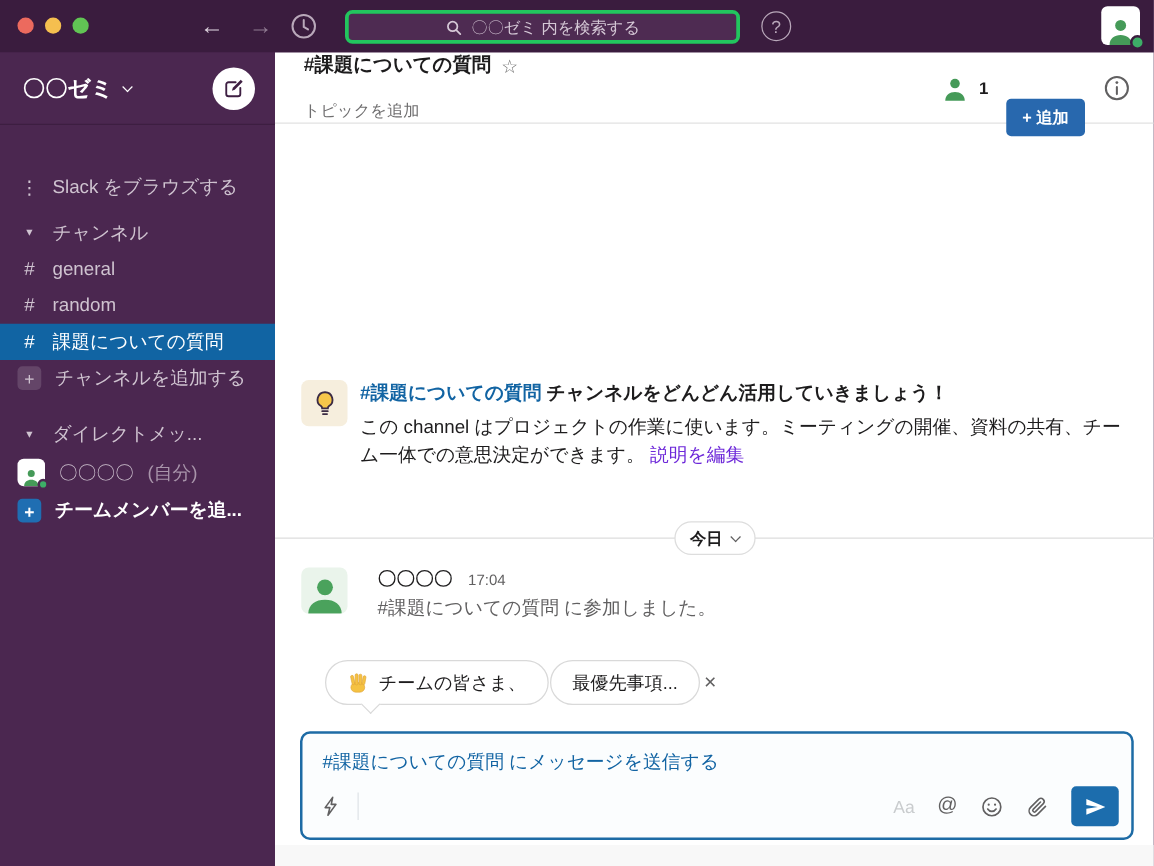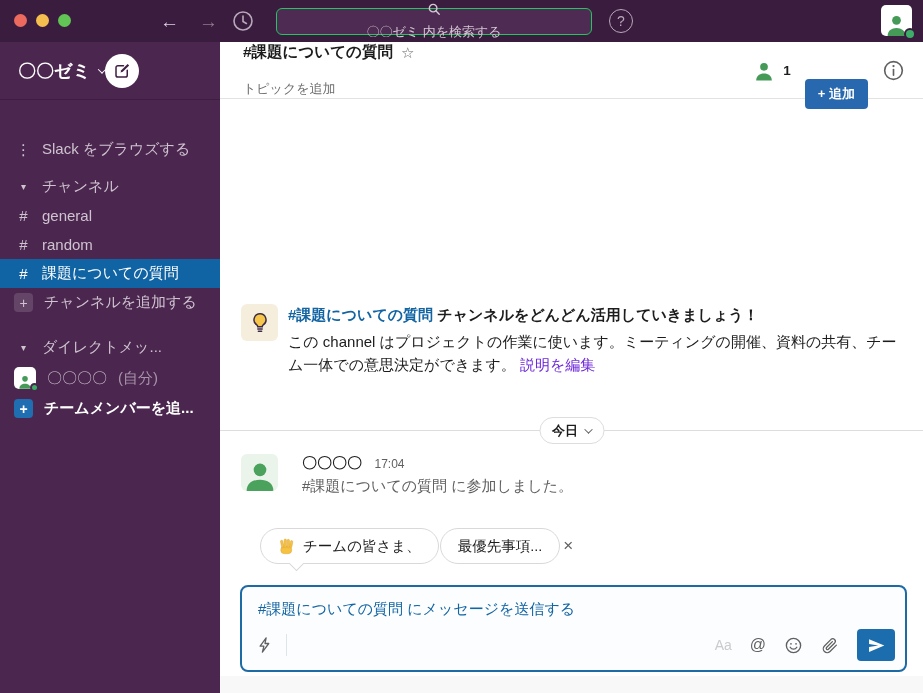--- a/index.html
+++ b/index.html
@@ -14,32 +14,32 @@
   .topbar { position:absolute; left:0; top:0; width:923px; height:42px; background:#3a1c3e; }
   .traffic { position:absolute; left:14px; top:14px; display:flex; gap:9px; }
   .traffic span { width:13px; height:13px; border-radius:50%; display:block; }
   .t-red{background:#ec6a5e;} .t-yellow{background:#f5bf4f;} .t-green{background:#61c454;}
   .nav-arrows { position:absolute; left:160px; top:0; height:42px; display:flex; align-items:center; gap:20px; }
   .arrow { font-size:19px; line-height:1; }
   .arrow.back { color:#ddd2de; }
   .arrow.fwd { color:#8f7a91; }
   .clock-btn { position:absolute; left:231px; top:9px; }
   .searchbox { position:absolute; left:276px; top:8px; width:316px; height:27px; background:#4e2b52;
-    border:1px solid #22c55e; border-radius:6px; display:flex; align-items:center; justify-content:center;
-    gap:7px; color:#d5c8d6; font-size:13px; cursor:text;flex-direction:column; }
+    border:3px solid #22c55e; border-radius:6px; display:flex; align-items:center; justify-content:center;
+    gap:7px; color:#d5c8d6; font-size:13px; cursor:text; }
   .help-btn { position:absolute; left:609px; top:9px; width:24px; height:24px; border:1.5px solid #b9a8ba;
     border-radius:50%; color:#b9a8ba; font-size:14px; display:flex; align-items:center; justify-content:center; }
   .avatar-top { position:absolute; right:11px; top:5px; width:31px; height:31px; background:#fff;
     border-radius:5px; display:flex; align-items:flex-end; justify-content:center; }
   .avatar-top .presence { position:absolute; right:-4px; bottom:-4px; width:12px; height:12px;
     background:#3dae67; border-radius:50%; border:2.5px solid #3a1c3e; }
 
   
   .sidebar { position:absolute; left:0; top:42px; width:220px; height:651px; background:#4b2750; color:#cfc3d0; font-size:15px; }
-  .ws-header { height:58px; display:flex; align-items:center; 
+  .ws-header { height:58px; display:flex; align-items:center; justify-content:space-between;
     padding:0 16px 0 18px; border-bottom:1px solid #3d1e41; }
   .ws-name { color:#fff; font-weight:700; font-size:18px; display:flex; align-items:center; gap:8px; cursor:pointer; }
   .chev { width:6px; height:6px; border-right:1.5px solid currentColor; border-bottom:1.5px solid currentColor;
     display:inline-block; transform:rotate(45deg) translate(-1px,-1px); }
   .compose-btn { width:34px; height:34px; border-radius:50%; background:#fff; display:flex;
     align-items:center; justify-content:center; cursor:pointer; }
   .side-list { padding-top:35px; }
   .srow { height:29px; display:flex; align-items:center; padding:0 16px; gap:11px; cursor:pointer; white-space:nowrap; }
   .srow .pre { width:15px; text-align:center; flex:0 0 15px; font-size:15px; }
   .srow.selected { background:#1164a3; color:#fff; }

